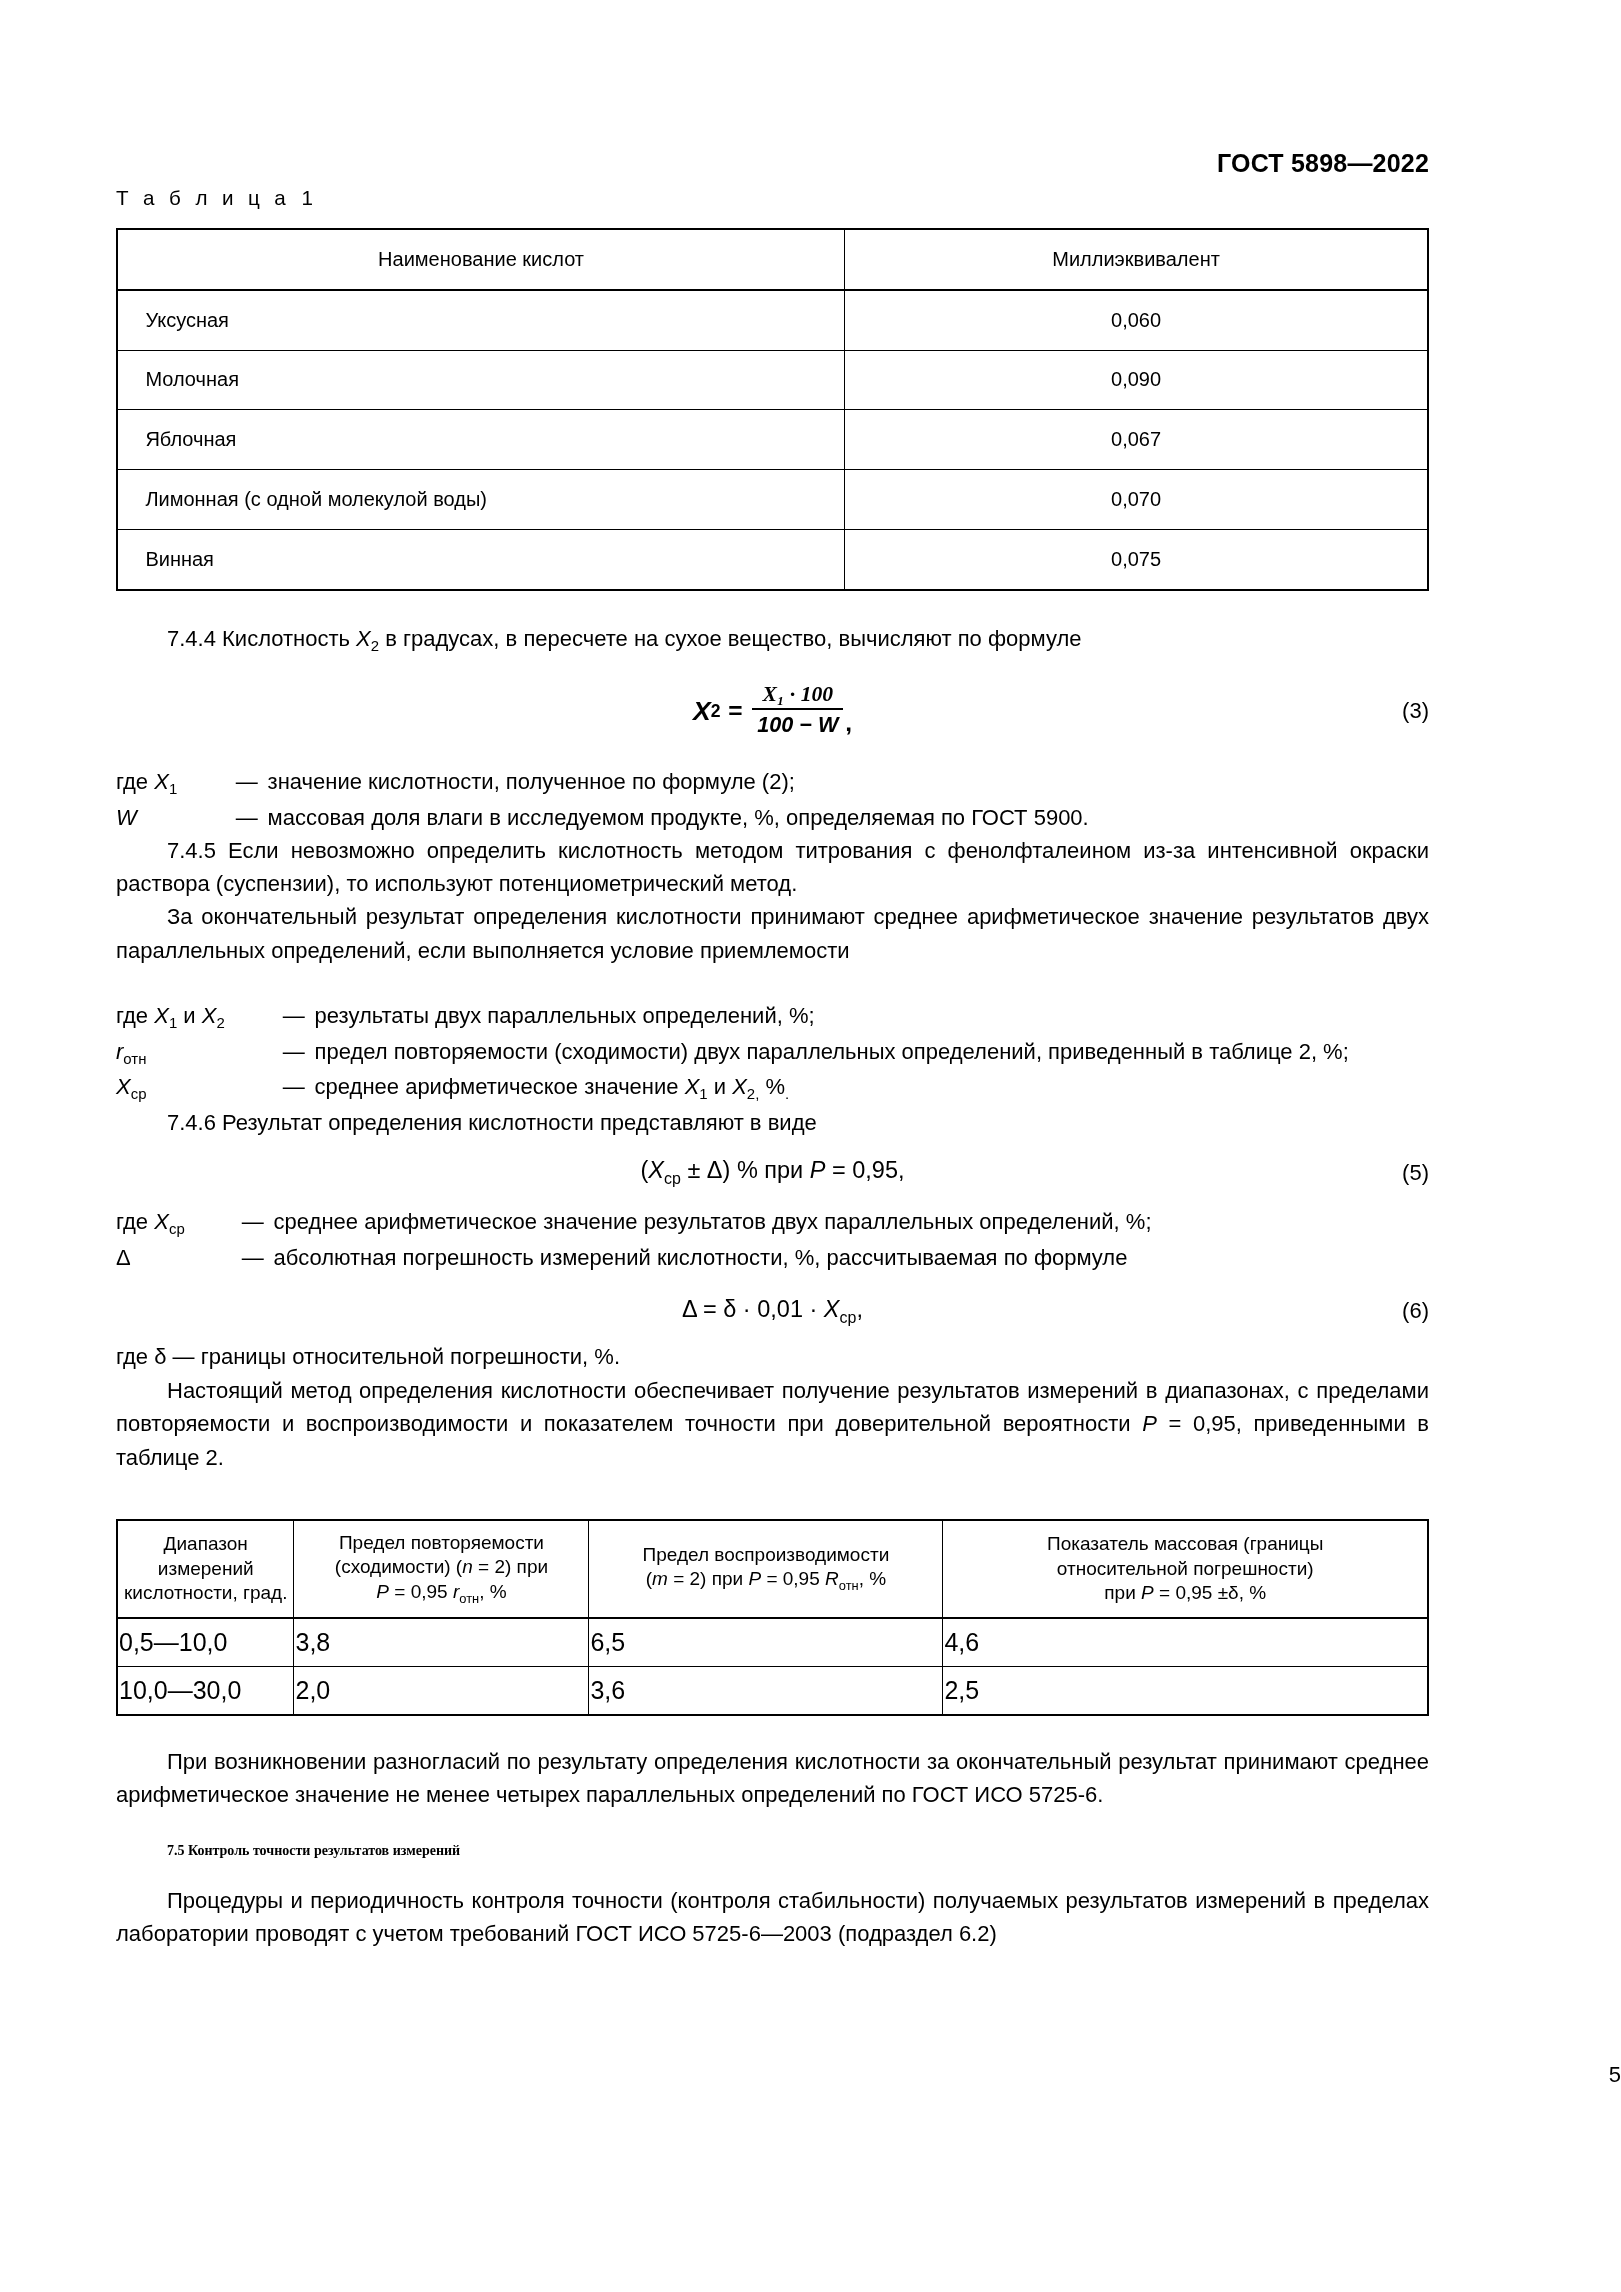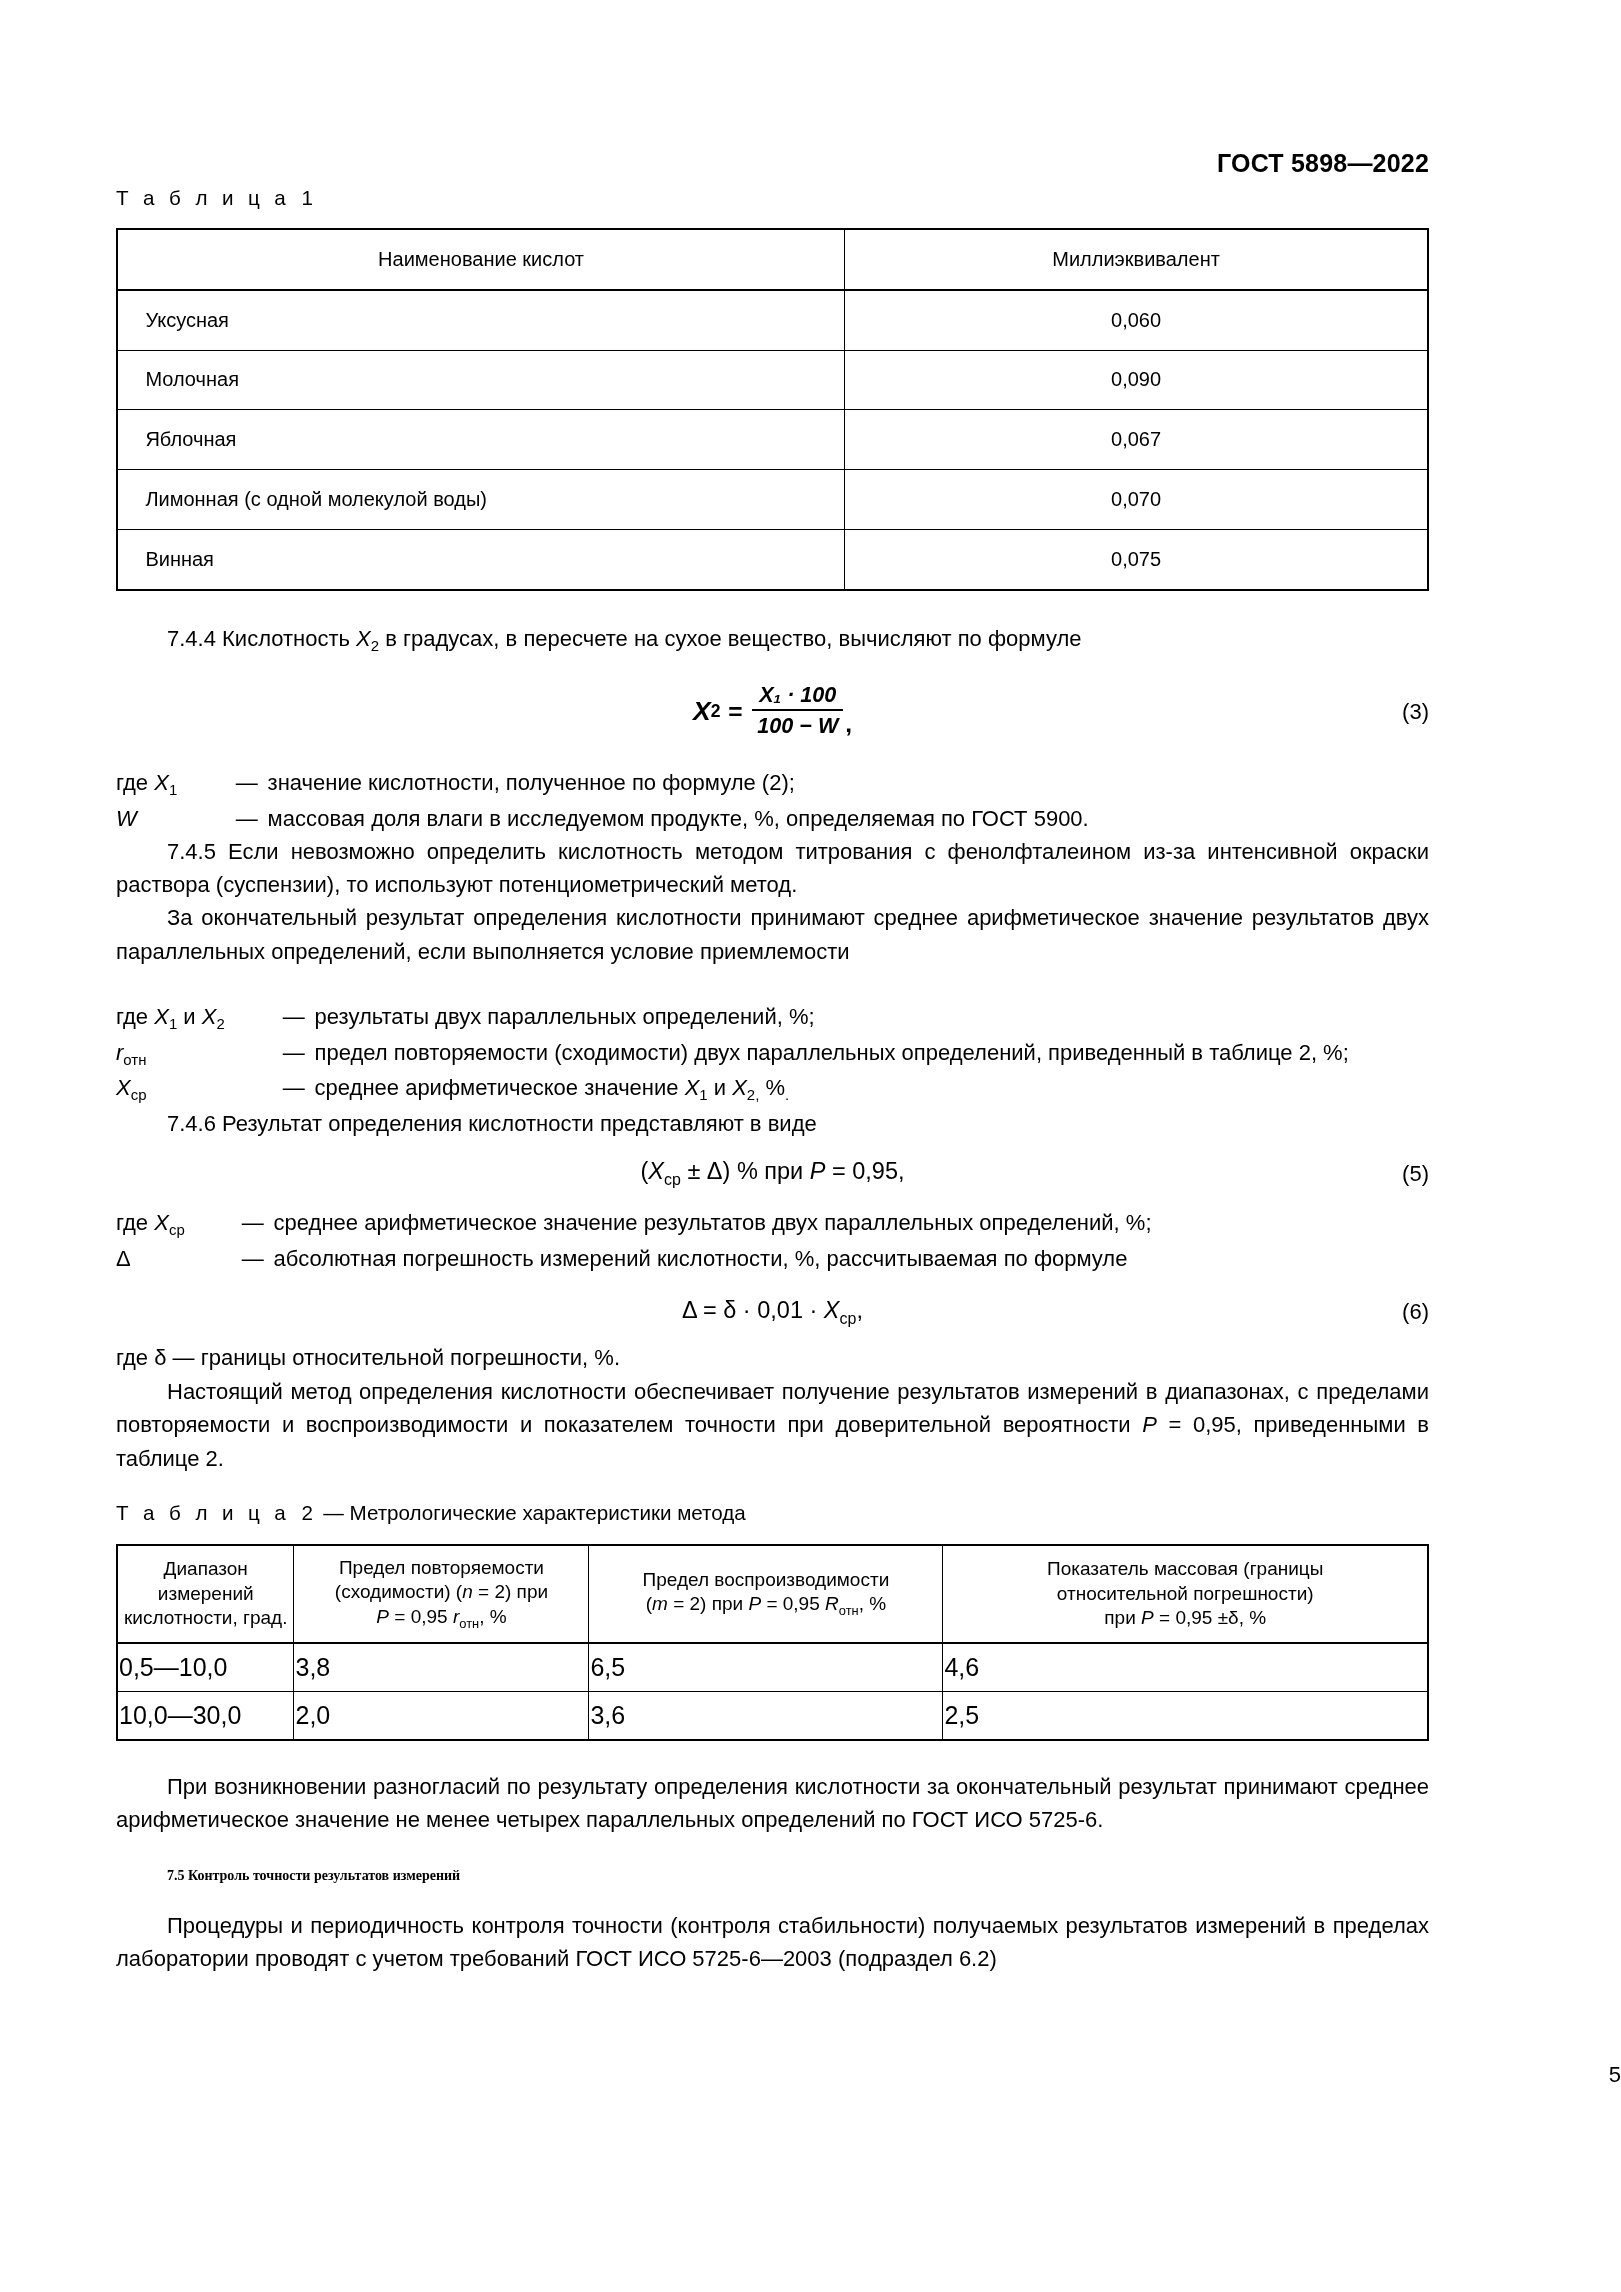--- a/index.html
+++ b/index.html
@@ -131,21 +131,21 @@
   }
   .frac {
     display: inline-flex;
     flex-direction: column;
     vertical-align: middle;
     text-align: center;
     margin: 0 2px;
     position: relative;
     top: -1px;
   }
-  .frac .num { padding: 0 4.9px 1px 4.9px; }
+  .frac .num { padding: 0 4.9px 1px 4.9px; font-family: Liberation Serif, serif; }
   .frac .den { padding: 2px 4.9px 0 4.9px; border-top: 2px solid #000; }
   .mathi { font-style: italic; }
   .mathb { font-weight: bold; }
   sub { font-size: 0.68em; }
 
   
   .defs { font-size: 22px; line-height: 1.5; }
   .def-row { display: flex; align-items: flex-start; }
   .def-term {
     flex: 0 0 auto;
@@ -302,23 +302,20 @@
     <div class="formula-row">
       <span style="font-size:23.5px">Δ = δ · 0,01 · <span class="mathi">X</span><sub>ср</sub>,</span>
       <span class="formula-num">(6)</span>
     </div>
 
     <div style="height:13.7px"></div>
     <p class="body">где δ — границы относительной погрешности, %.</p>
     <p class="body indent">Настоящий метод определения кислотности обеспечивает получение результатов измерений в диапазонах, с пределами повторяемости и воспроизводимости и показателем точности при доверительной вероятности <span class="mathi">P</span> = 0,95, приведенными в таблице 2.</p>
 
     <div style="height:25.5px"></div>
-    <div class="table-caption">
-      <span>Т а б л и ц а</span><span class="cap-rest">&nbsp;&nbsp;</span><span>2</span><span class="cap-rest">&nbsp;</span><span class="cap-rest">— Метрологические характеристики метода</span>
-    </div>
 
     <table class="tbl2">
       <colgroup>
           <col style="width:13.5%">
           <col style="width:22.5%">
           <col style="width:27%">
           <col style="width:37%">
         </colgroup>
       <thead>
         <tr>

